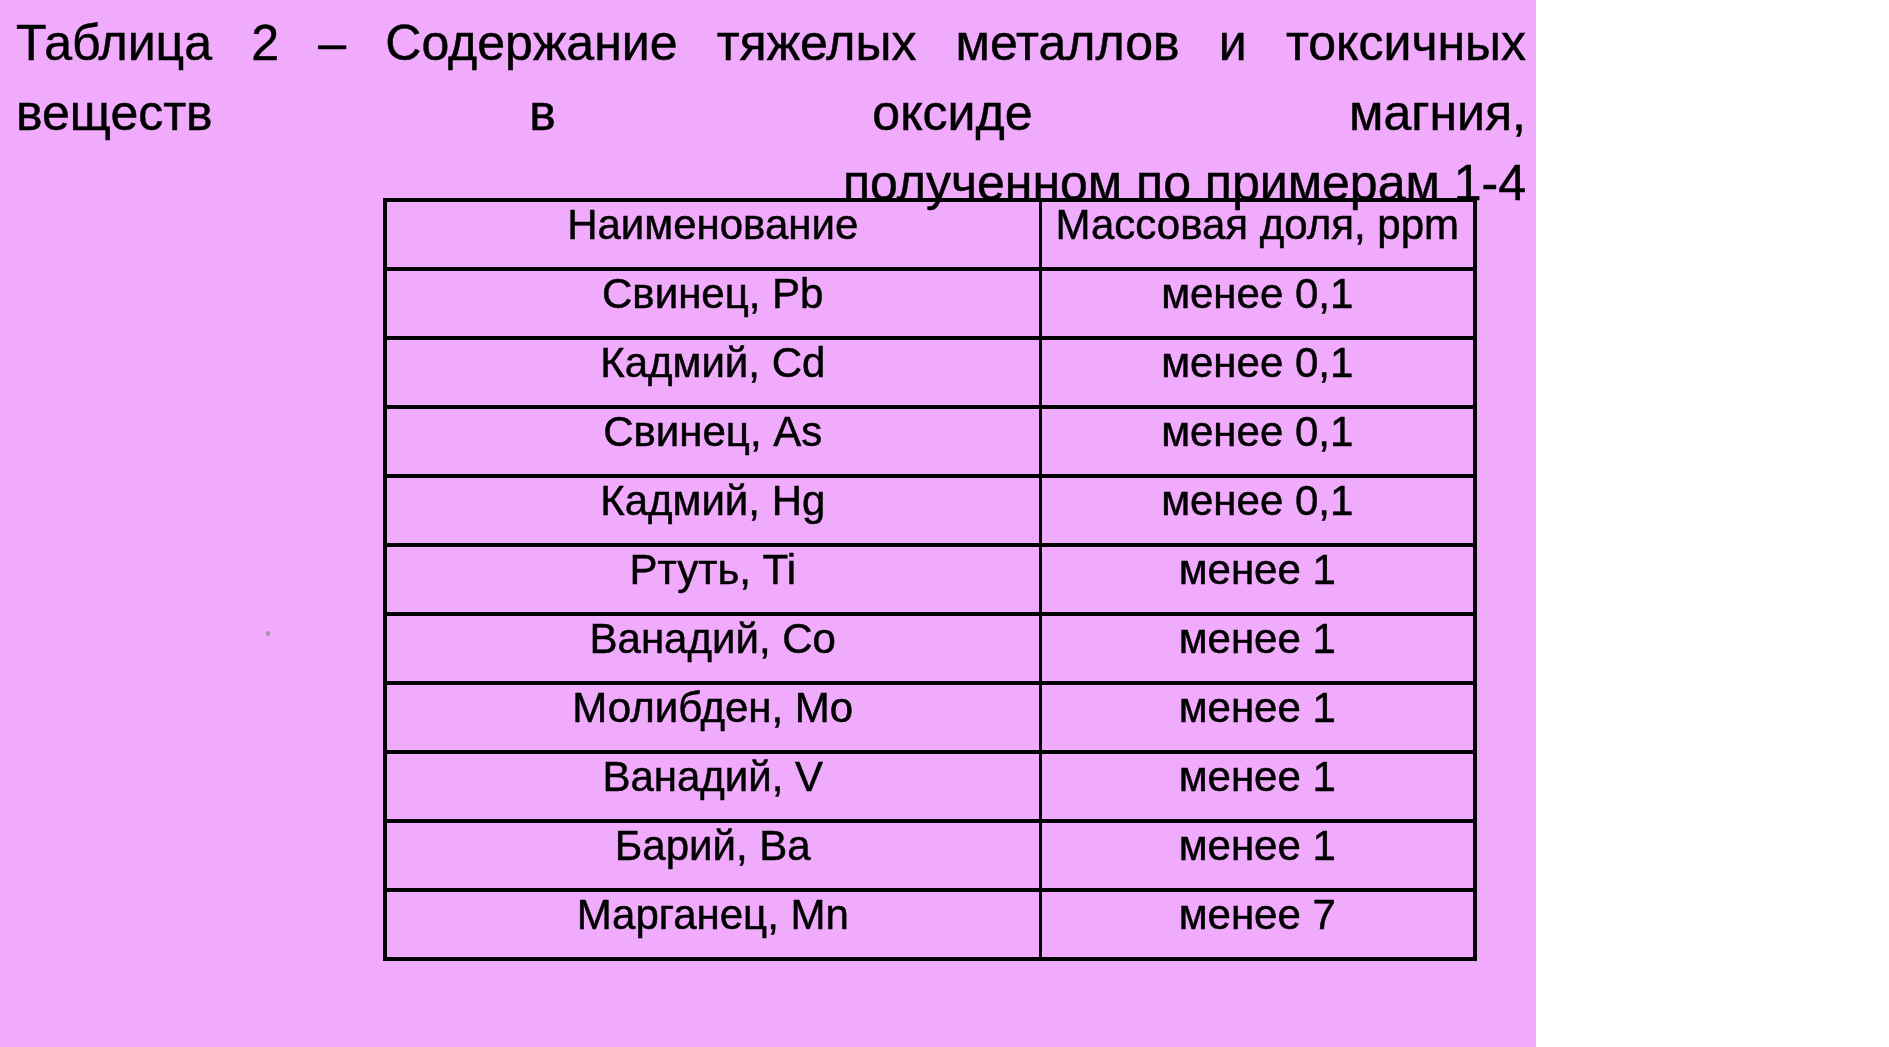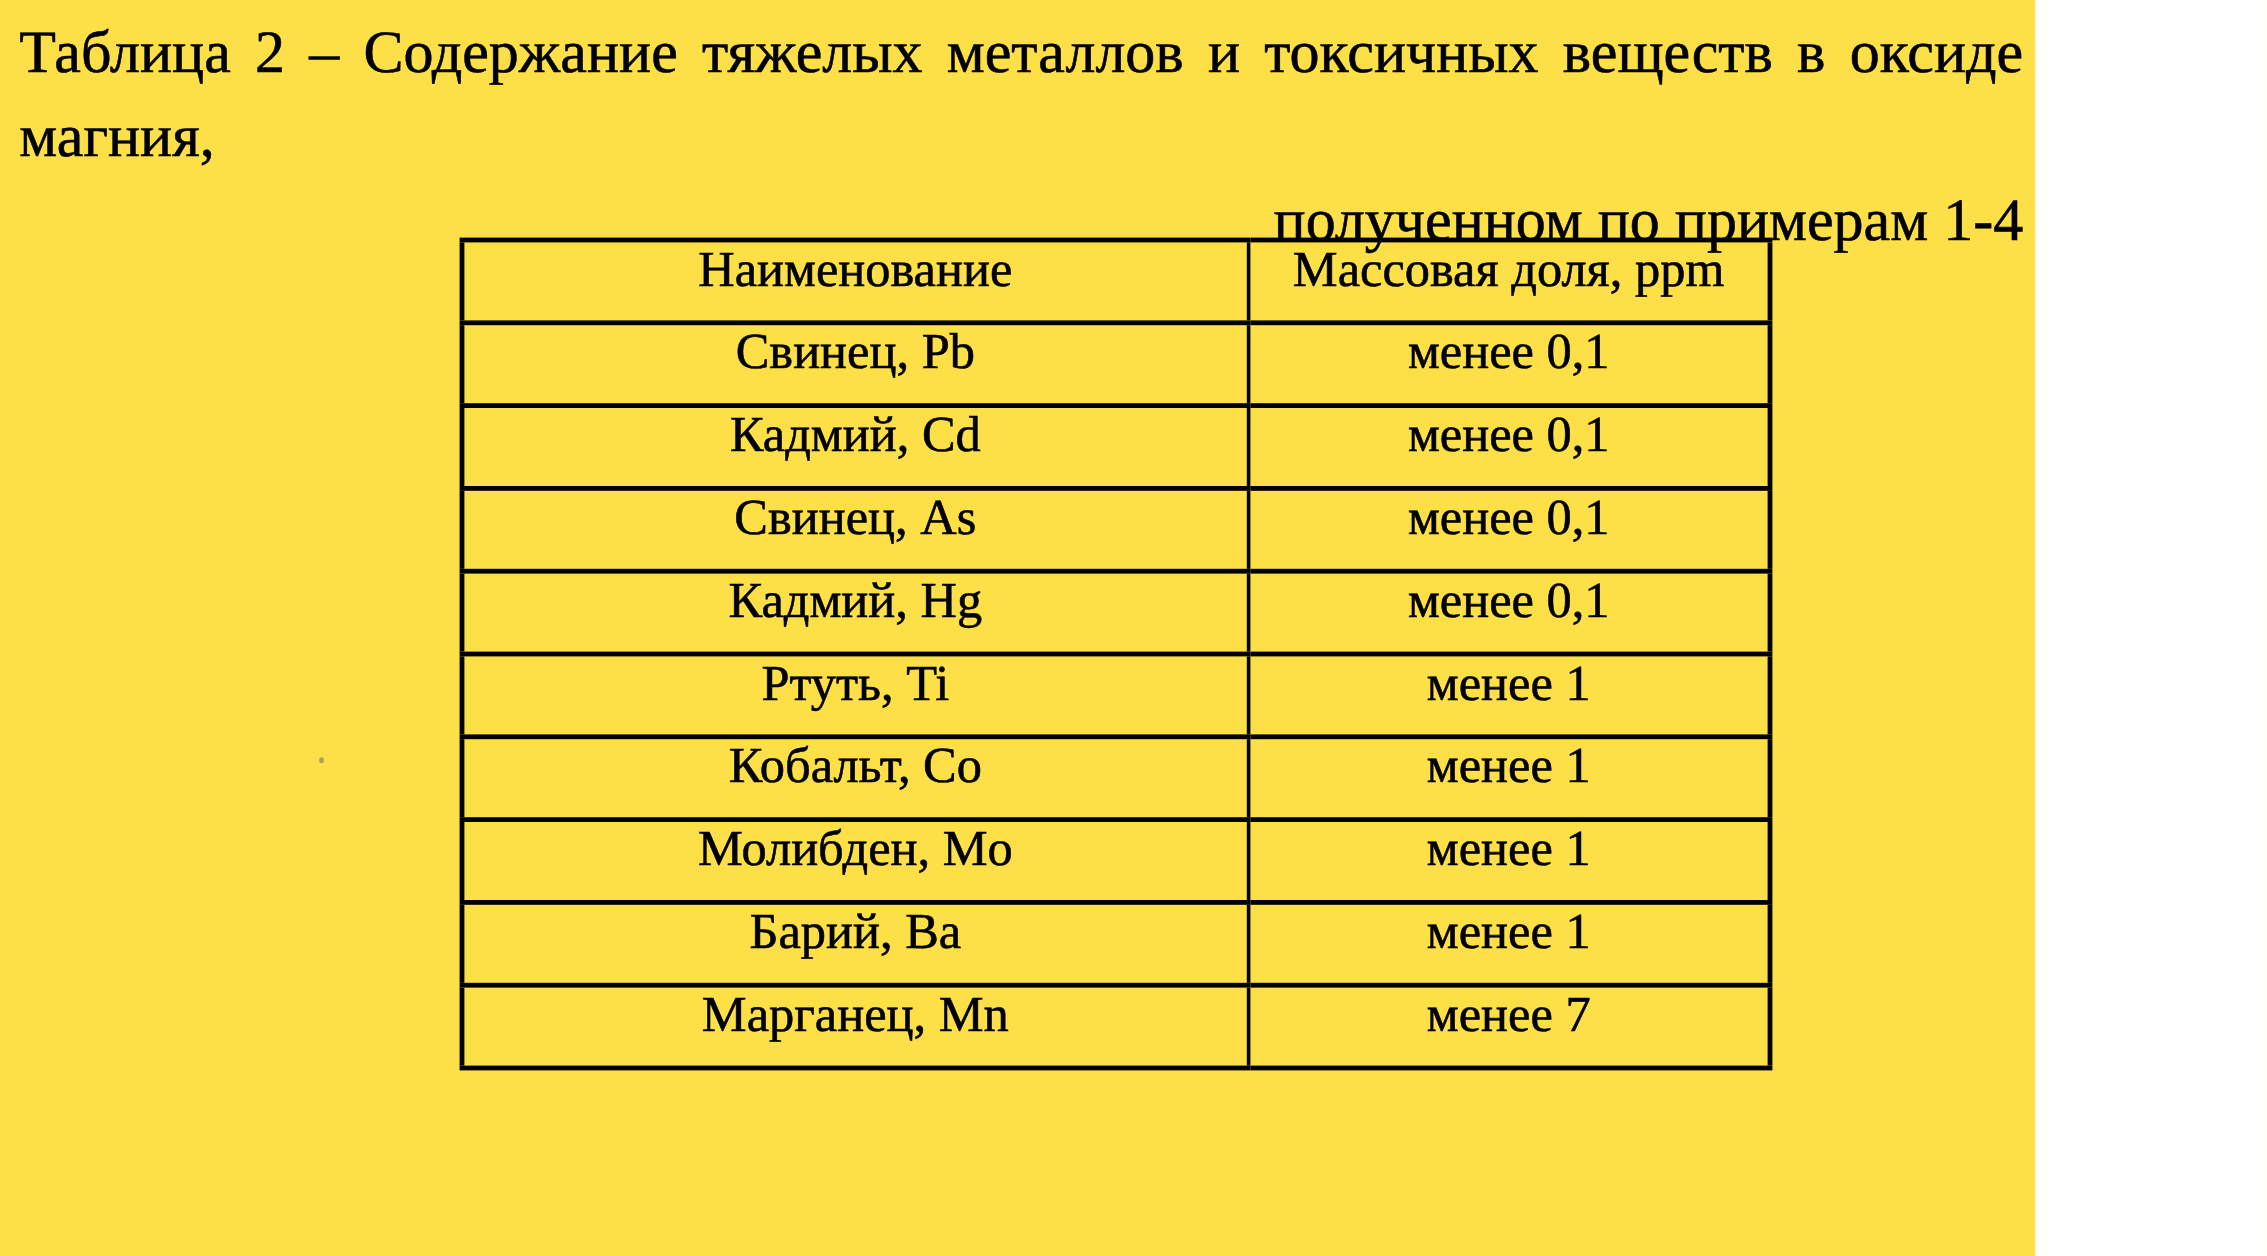--- a/index.html
+++ b/index.html
@@ -2,25 +2,25 @@
 <html lang="ru"><head>
 <meta charset="utf-8">
 <style>
   html, body {
     margin: 0;
     padding: 0;
     background: #ffffff;
   }
   .page {
     position: relative;
-    width: 1696px;
+    width: 1536px;
     height: 1047px;
-    background: #fde047;
+    background: #f0abfc;
     color: #000000;
-    font-family: Liberation Serif, serif;
+    font-family: Liberation Sans, sans-serif;
     overflow: hidden;
     -webkit-text-stroke: 0.5px #000;
   }
   .doc-title {
     position: absolute;
     left: 16px;
     right: 10px;
     top: 8px;
     font-size: 50px;
     line-height: 70px;
@@ -111,25 +111,29 @@
         </tr>
         <tr>
           <td>Кадмий, Hg</td>
           <td>менее 0,1</td>
         </tr>
         <tr>
           <td>Ртуть, Ti</td>
           <td>менее 1</td>
         </tr>
         <tr>
-          <td>Кобальт, Co</td>
+          <td>Ванадий, Co</td>
           <td>менее 1</td>
         </tr>
         <tr>
           <td>Молибден, Mo</td>
+          <td>менее 1</td>
+        </tr>
+        <tr>
+          <td>Ванадий, V</td>
           <td>менее 1</td>
         </tr>
         <tr>
           <td>Барий, Ba</td>
           <td>менее 1</td>
         </tr>
         <tr>
           <td>Марганец, Mn</td>
           <td>менее 7</td>
         </tr>

